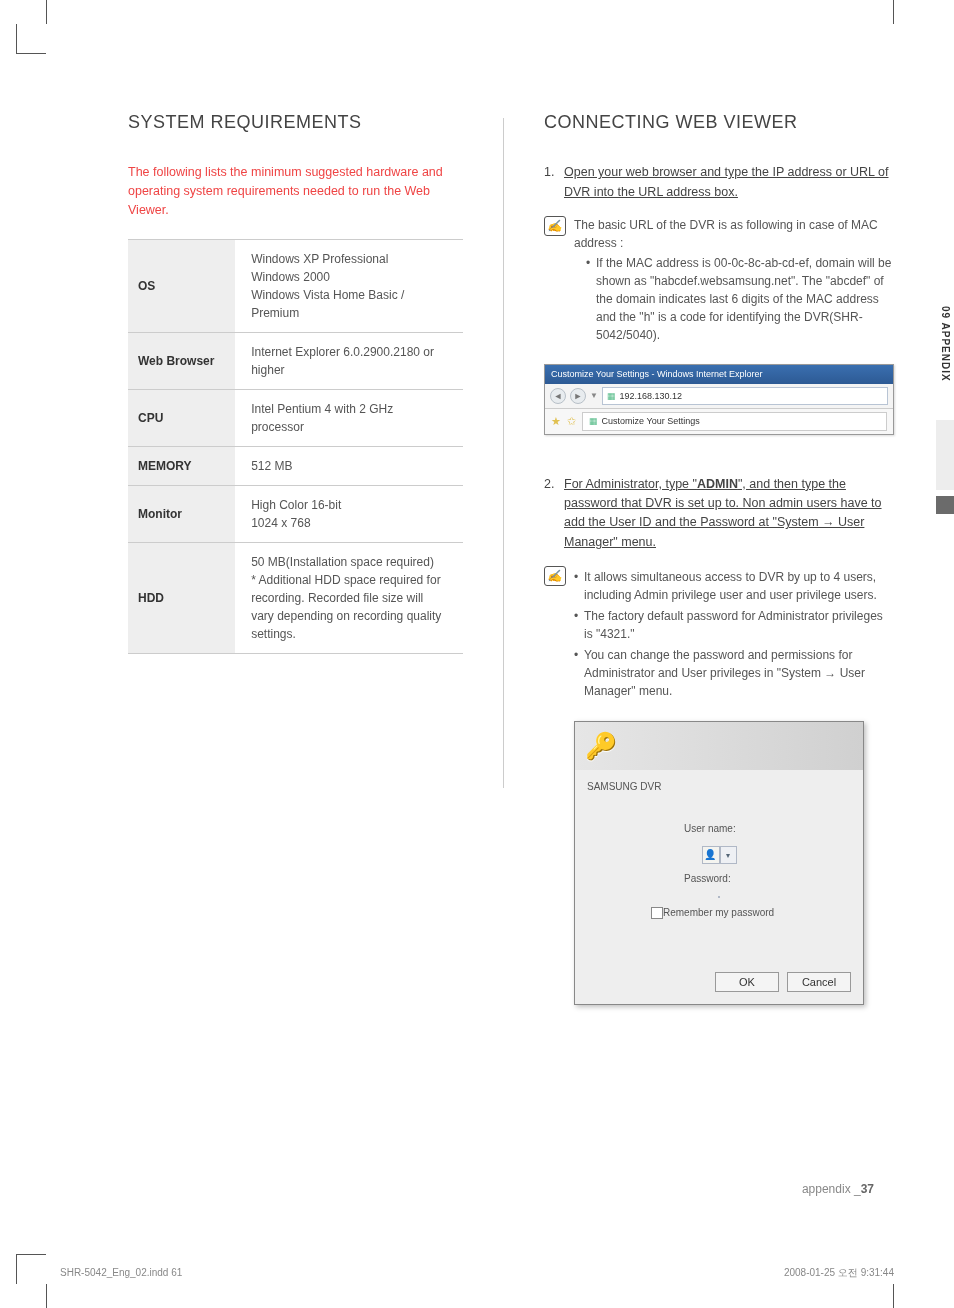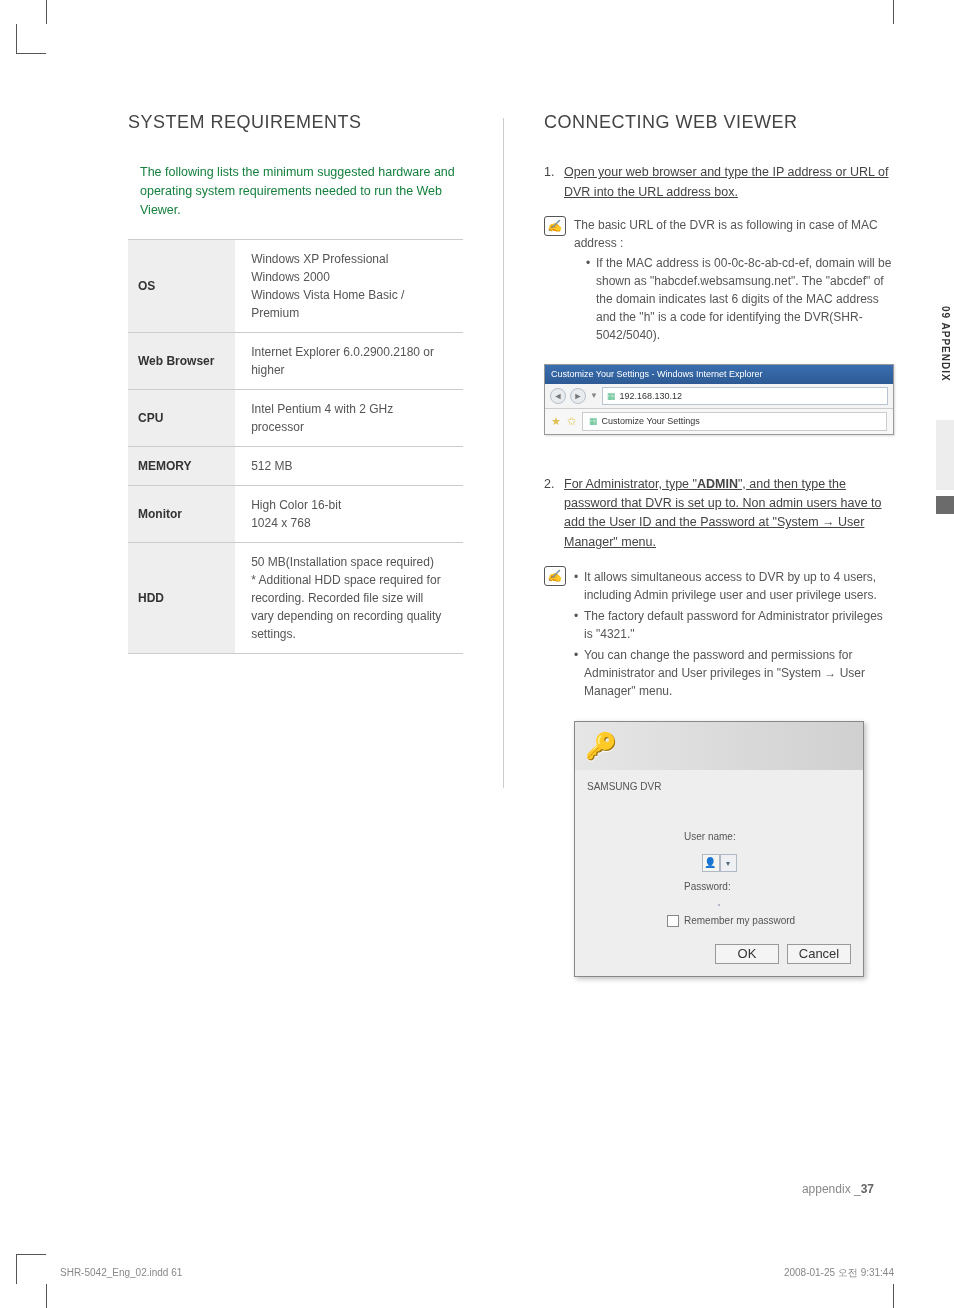--- a/index.html
+++ b/index.html
@@ -32,21 +32,21 @@
   .col { flex: 1; }
   .divider { width:1px; background:#ccc; margin-top:8px; height: 670px; }
 
   h2.section-head {
     font-weight: 400;
     font-size: 18px;
     letter-spacing: 0.5px;
     color:#444;
     margin-bottom: 28px;
   }
-  .intro { font-size:12.5px; color:#15803d; margin-bottom:20px; line-height:1.5;margin-left:12px;}
+  .intro { font-size:12.5px; color:#ef4444; margin-bottom:20px; line-height:1.5;}
 
   table.req {
     width: 100%;
     border-collapse: collapse;
     font-size: 12px;
   }
   table.req th {
     background:#eee;
     text-align:left;
     font-weight:bold;
@@ -129,32 +129,32 @@
     background: linear-gradient(#4a7ab5,#2d5a94);
     color:#fff;
     padding:4px 6px;
     display:flex; justify-content:space-between; align-items:center;
   }
   .login-title .wbtns{display:flex; gap:2px;}
   .wb{ width:16px; height:14px; background:#d8e0ec; border:1px solid #7090b0; display:flex;align-items:center;justify-content:center; font-size:9px; color:#345;}
   .login-banner{ height:48px; background:linear-gradient(90deg,#e6e6e6,#d0d0d0); display:flex; align-items:center; padding:0 10px;}
   .key-icon{ font-size:26px; color:#c8ac60; text-shadow:0 1px 1px #fff;}
   .login-body{ padding:10px 12px 12px 12px; background:#eee;}
-  .realm{ font-size:10px; color:#555; margin-bottom:36px;}
+  .realm{ font-size:10px; color:#555; margin-bottom:28px;}
   .frow{ display:flex; align-items:center; gap:10px; margin-bottom:8px;flex-direction:column;}
   .frow label{ width:70px; font-size:10px; color:#555;}
   .frow .inp{ flex:1; background:#fff; height:18px; border:1px solid #b0b8c6;}
   .frow .combo{ flex:1; display:flex;}
   .frow .combo .ci{width:18px; height:18px; background:#f4f4f0; border:1px solid #b0b8c6; display:flex;align-items:center;justify-content:center;}
   .frow .combo .ct{flex:1; height:18px; border:1px solid #b0b8c6; border-left:none; background:#fff;}
   .frow .combo .cd{width:16px; height:18px; border:1px solid #b0b8c6; border-left:none; background:#eef0f4; display:flex;align-items:center;justify-content:center; font-size:8px; color:#567;}
-  .remember{ margin-left:80px; display:flex; align-items:center; gap:5px; font-size:10px; color:#555; margin-bottom:16px;}
+  .remember{ margin-left:64px; display:flex; align-items:center; font-size:10px; color:#555; margin-bottom:16px;}
   .cb{width:12px;height:12px;border:1px solid #888;background:#fff;}
   .btnrow{ display:flex; justify-content:flex-end; gap:8px;}
-  .btn{ width:64px; height:20px; background:#f4f4f4; border:1px solid #999; font-size:13px; display:flex;align-items:center;justify-content:center;}
+  .btn{ width:64px; height:20px; background:#f4f4f4; border:1px solid #999; font-size:11px; display:flex;align-items:center;justify-content:center;margin-top:36px;}
 
   
   .side-tab{
     position:absolute;
     right:0; top:300px;
     width:18px;
     display:flex; flex-direction:column; align-items:center;
   }
   .side-label{
     writing-mode: vertical-rl;

